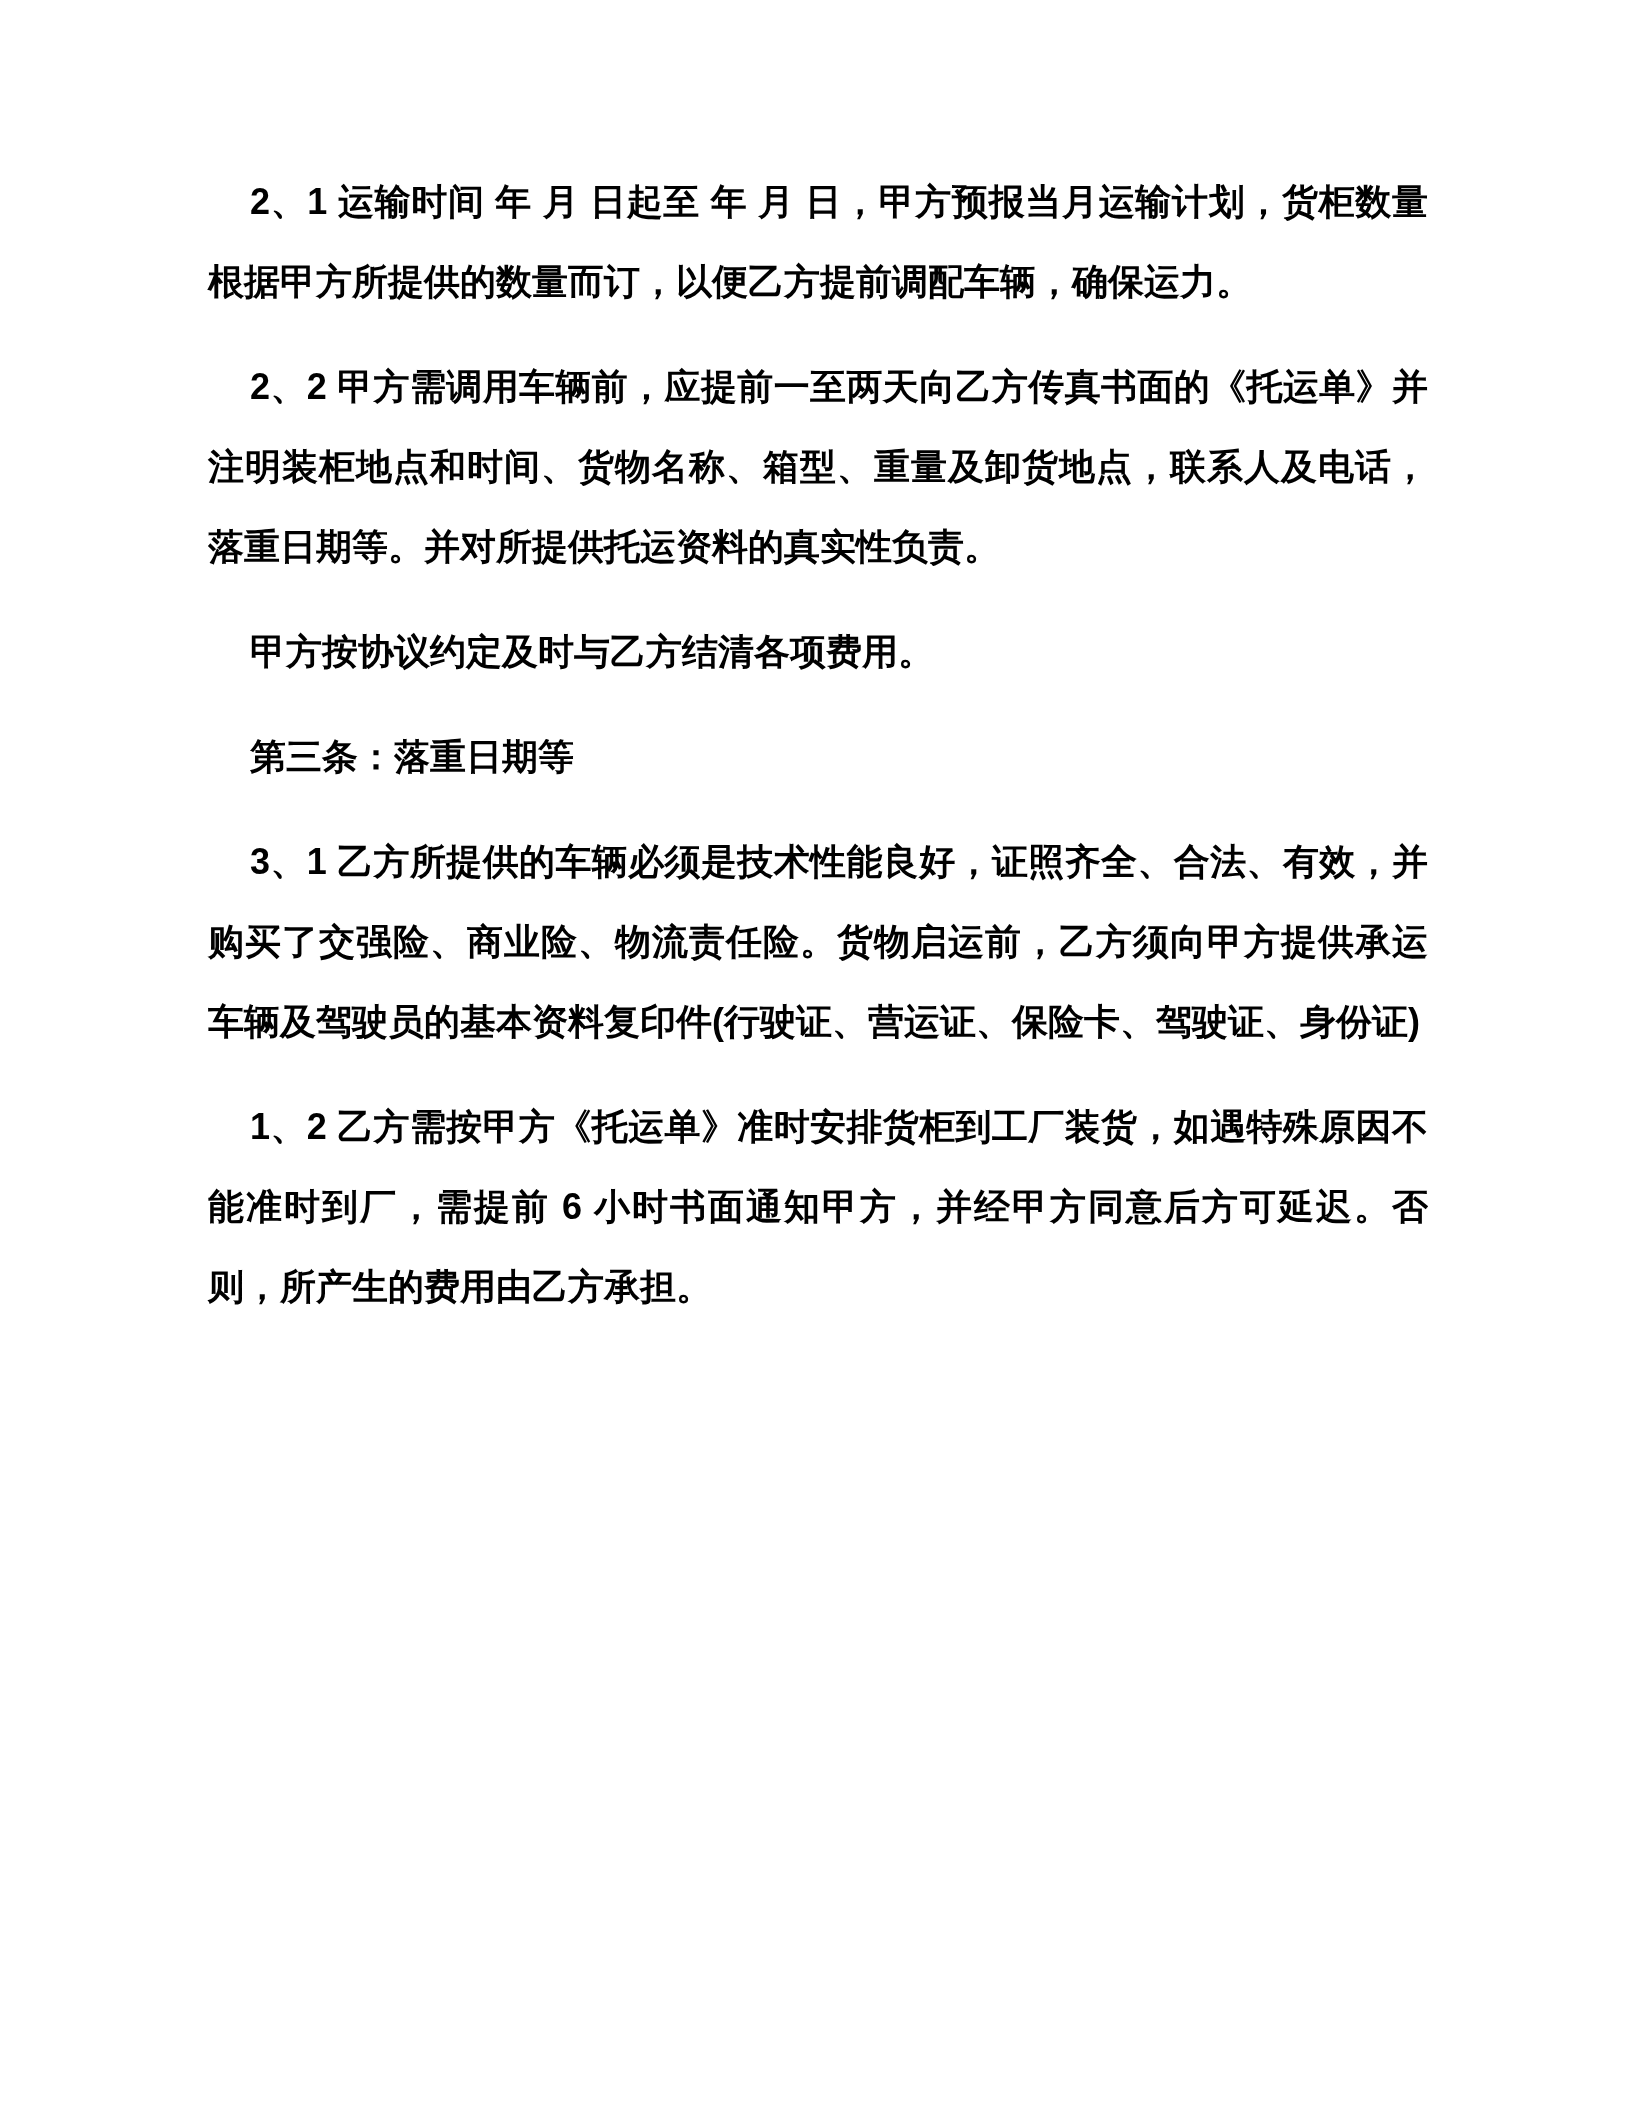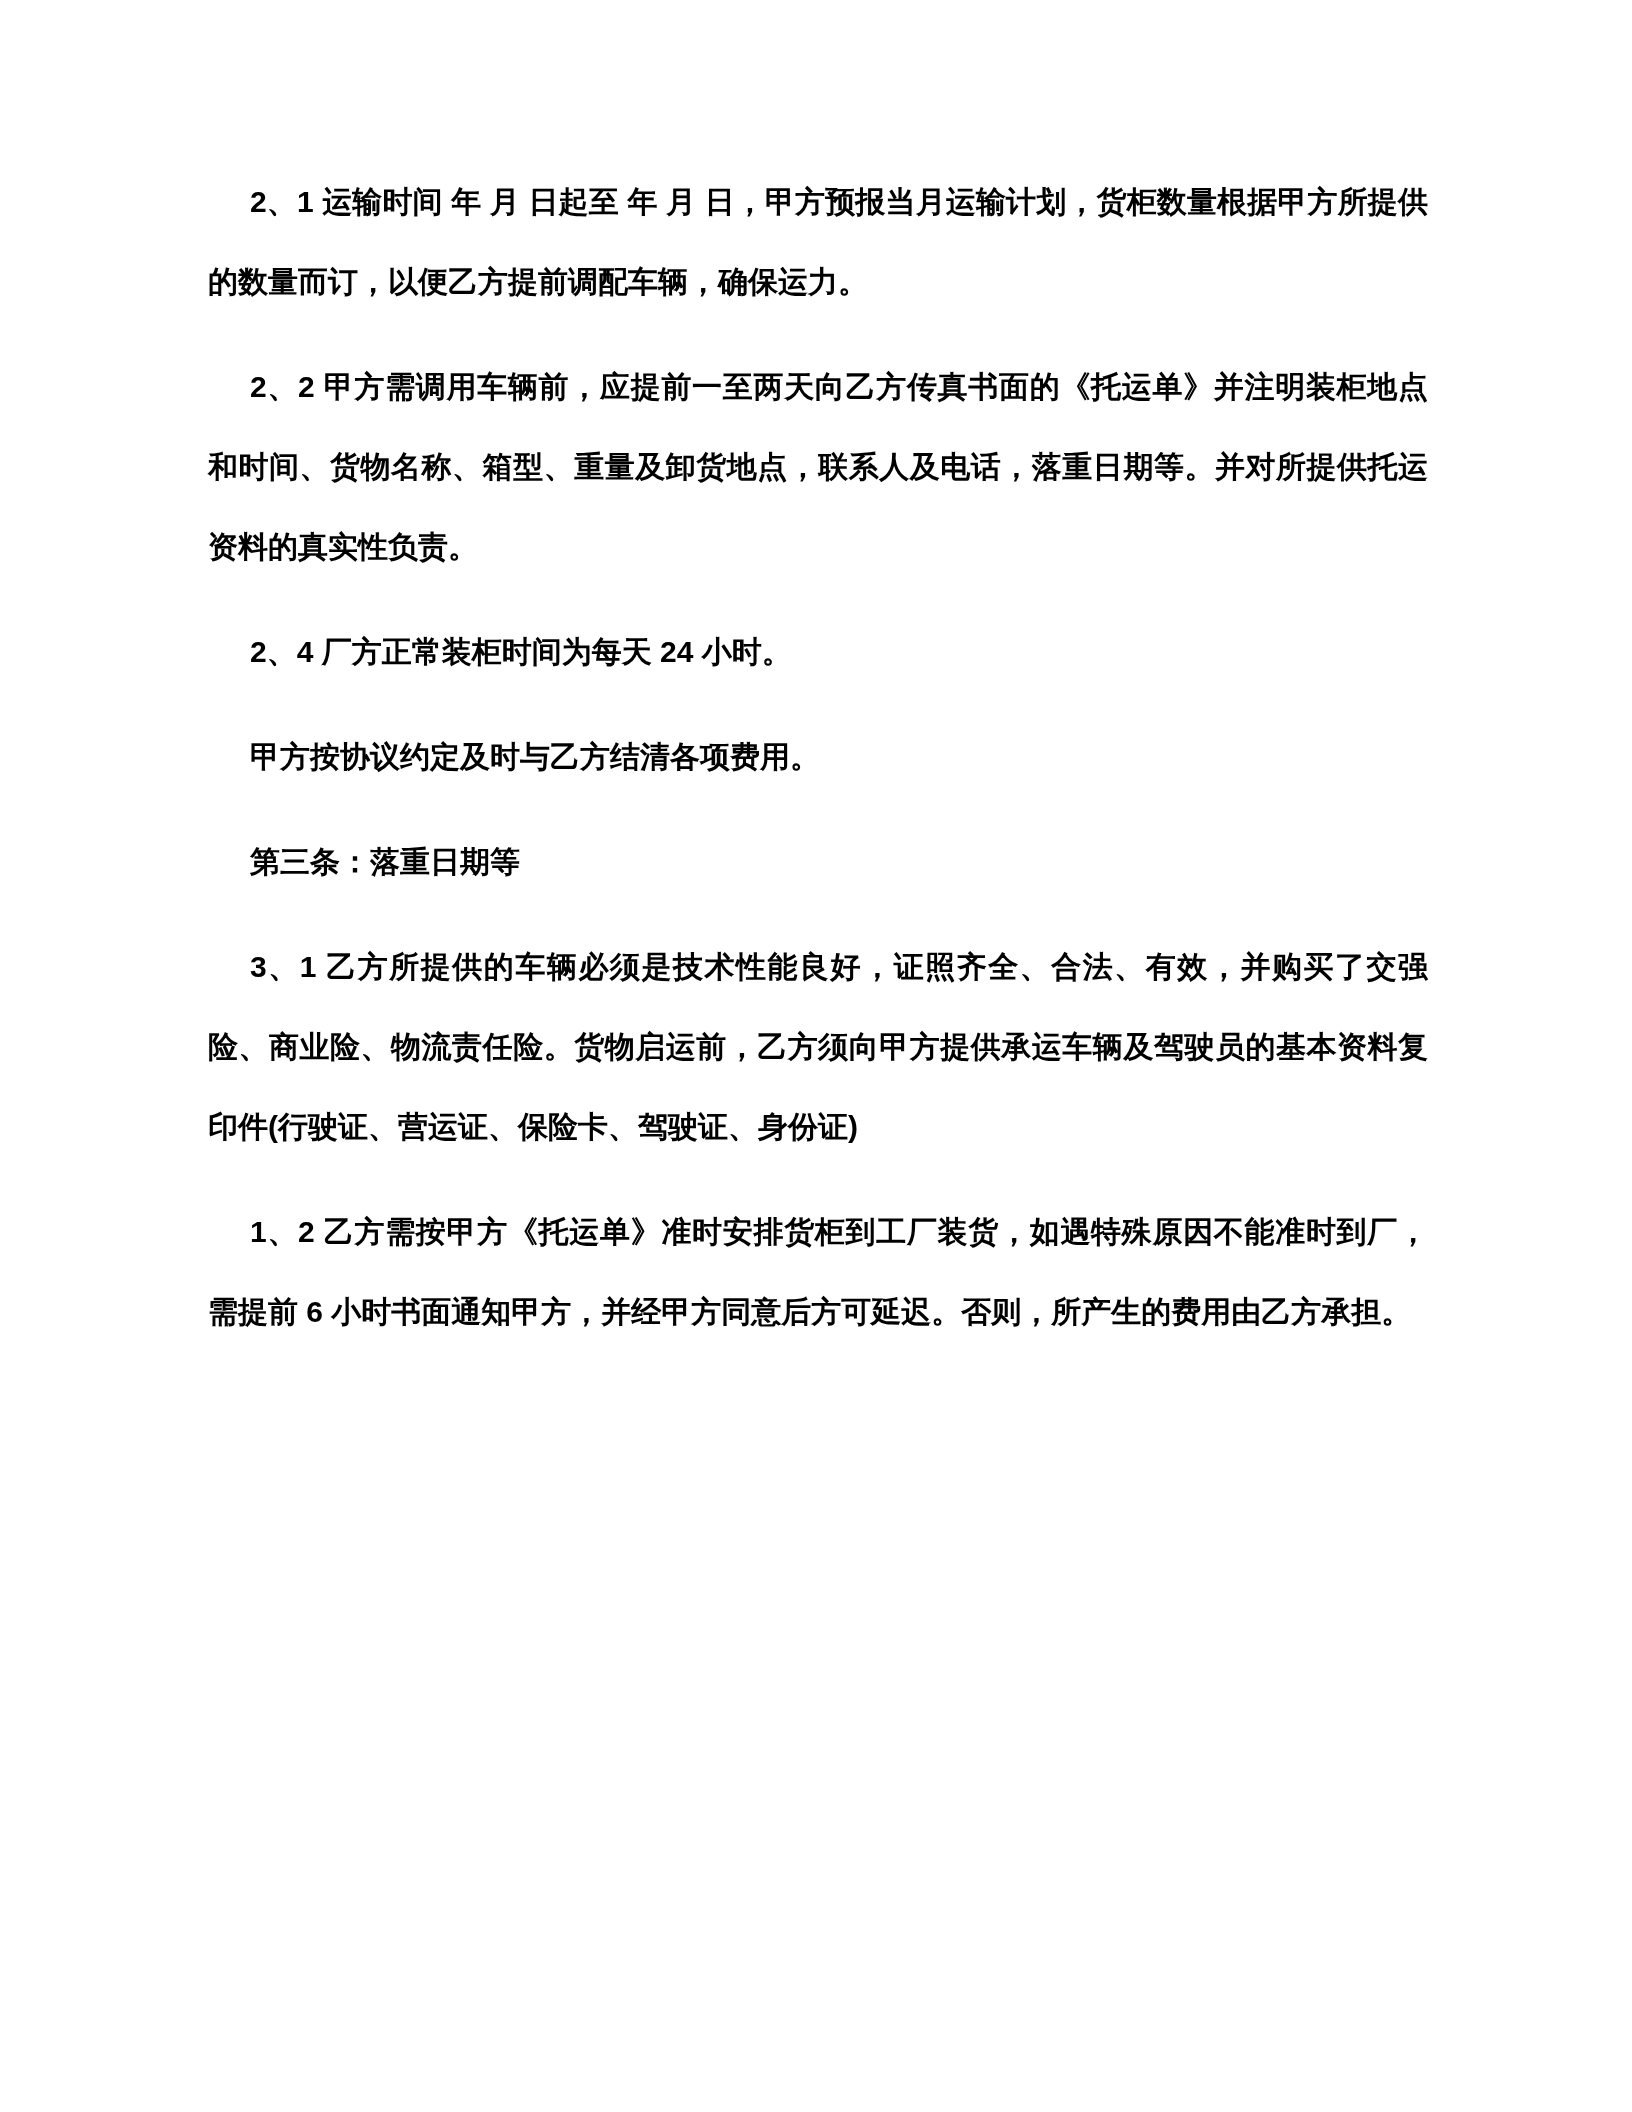--- a/index.html
+++ b/index.html
@@ -12,36 +12,35 @@
     width: 1632px;
     height: 2112px;
     background: #ffffff;
     box-sizing: border-box;
     padding: 162px 204px 0 208px;
     font-family: "Liberation Sans", sans-serif;
     color: #000000;
     overflow: hidden;
   }
   .para {
-    font-size: 30px;
+    font-size: 36px;
     line-height: 80px;
     font-weight: 600;
     text-align: justify;
     text-indent: 42px;
     margin: 0 0 25px 0;
     word-break: break-all;
   }
   .para.heading {
     font-weight: 800;
   }
 </style>
 </head>
 <body>
 
 <div class="page">
   <p class="para">2、1 运输时间 年 月 日起至 年 月 日，甲方预报当月运输计划，货柜数量根据甲方所提供的数量而订，以便乙方提前调配车辆，确保运力。</p>
   <p class="para">2、2 甲方需调用车辆前，应提前一至两天向乙方传真书面的《托运单》并注明装柜地点和时间、货物名称、箱型、重量及卸货地点，联系人及电话，落重日期等。并对所提供托运资料的真实性负责。</p>
-  <p class="para">2、4 厂方正常装柜时间为每天 24 小时。</p>
   <p class="para">甲方按协议约定及时与乙方结清各项费用。</p>
   <p class="para heading">第三条：落重日期等</p>
   <p class="para">3、1 乙方所提供的车辆必须是技术性能良好，证照齐全、合法、有效，并购买了交强险、商业险、物流责任险。货物启运前，乙方须向甲方提供承运车辆及驾驶员的基本资料复印件(行驶证、营运证、保险卡、驾驶证、身份证)</p>
   <p class="para">1、2 乙方需按甲方《托运单》准时安排货柜到工厂装货，如遇特殊原因不能准时到厂，需提前 6 小时书面通知甲方，并经甲方同意后方可延迟。否则，所产生的费用由乙方承担。</p>
 </div>
 
 </body></html>

